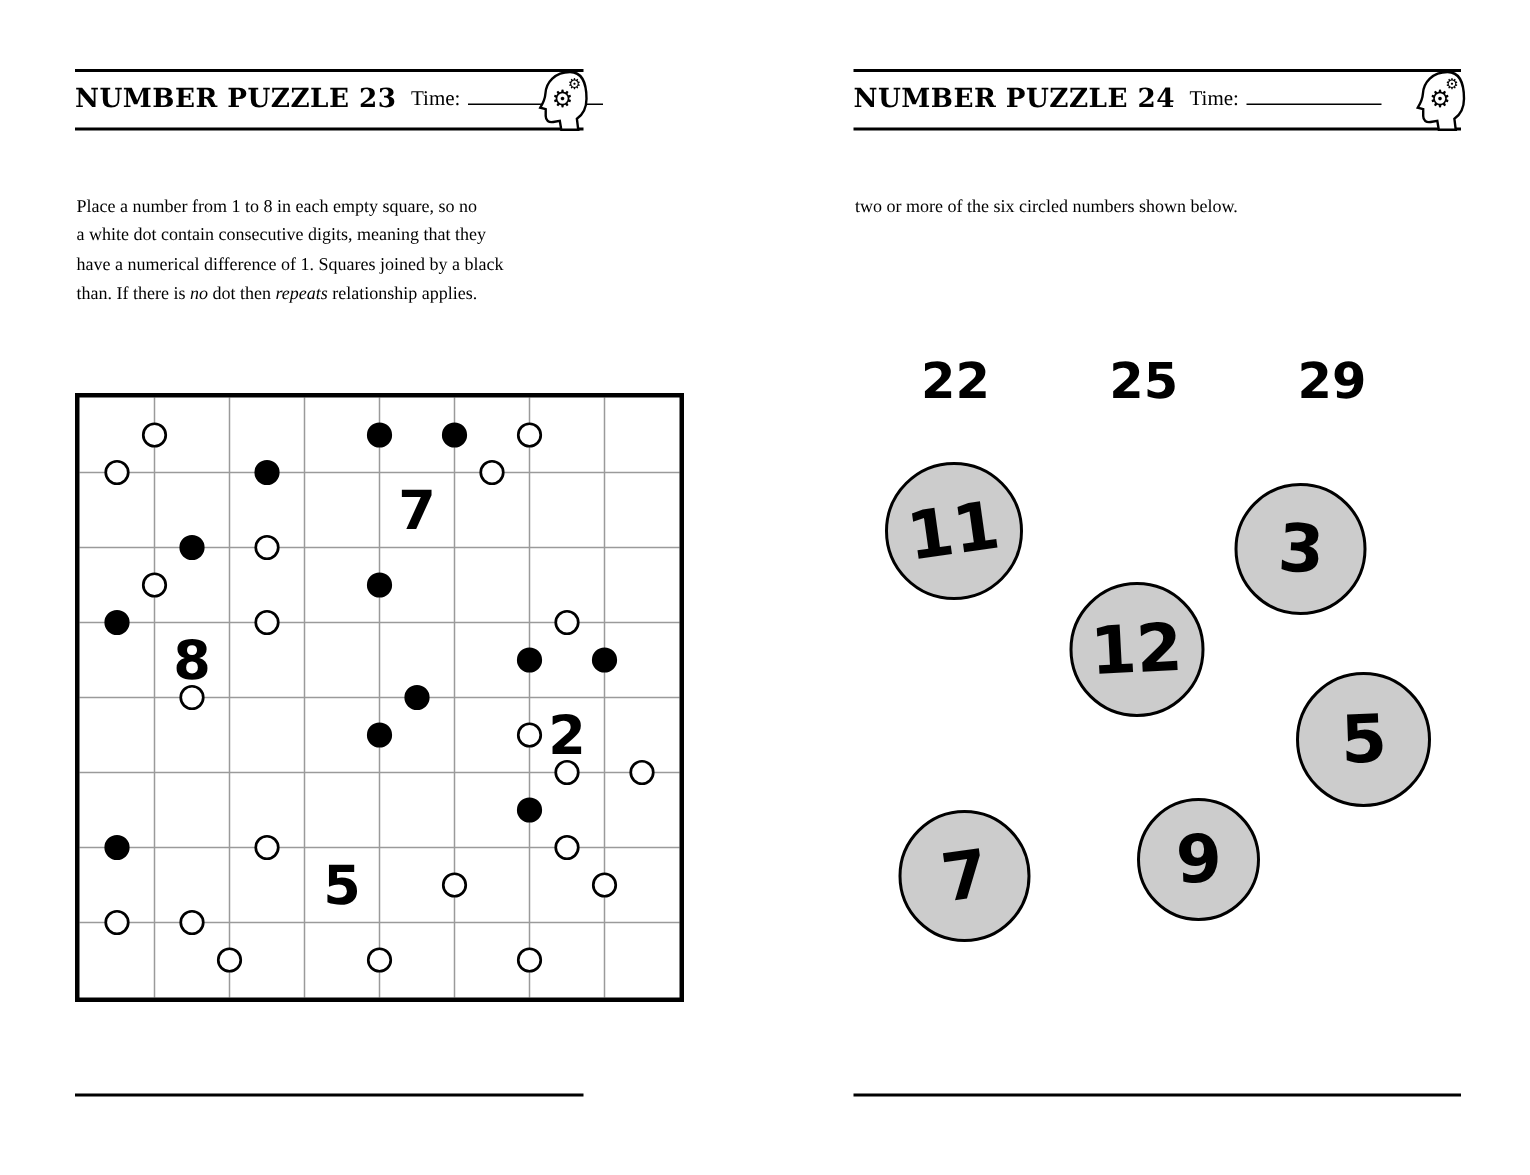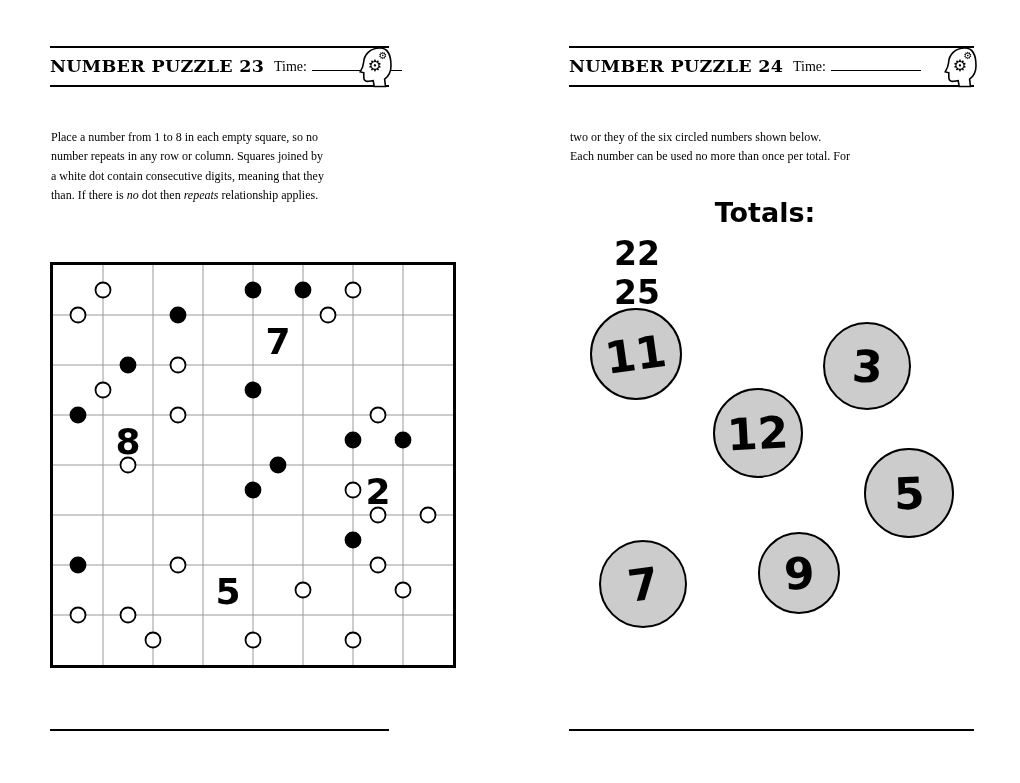--- a/index.html
+++ b/index.html
@@ -30,21 +30,21 @@
 
   .bottom-rule{position:absolute;left:0;top:683px;width:100%;border-top:2.5px solid #000;}
 
   .totals-label{
     position:absolute;top:151px;left:0;width:392px;text-align:center;
     font-family:"DejaVu Sans",sans-serif;font-weight:bold;font-size:27px;
   }
   .totals-values{
     position:absolute;top:188px;left:45px;width:297px;
     display:flex;justify-content:space-between;
-    font-family:"DejaVu Sans",sans-serif;font-weight:bold;font-size:33px;flex-direction:column;
+    font-family:"DejaVu Sans",sans-serif;font-weight:bold;font-size:33px;
   }
   .circles{position:absolute;left:0;top:0;width:405px;height:660px;}
   .num-circle{
     position:absolute;border:2.5px solid #000;border-radius:50%;
     display:flex;align-items:center;justify-content:center;box-sizing:border-box;
   }
   .num-circle span{
     font-family:"DejaVu Sans",sans-serif;font-weight:bold;font-size:44px;display:inline-block;
   }
 </style>
@@ -59,22 +59,22 @@
     </span>
     <svg class="head-icon" width="40" height="42" viewBox="0 0 40 42">
       <path d="M25 2 C15 2 9 9 8.6 16.5 C8.4 19.5 7.2 22.5 5.2 25.8 L8.8 26.8 L8.8 31.4 C8.8 34.4 10.8 35.8 13.8 35.3 L18.2 34.6 L19.2 40.5 L30.5 40.5 L29.6 33.2 C33.8 30.2 36 25.4 36 19.8 C36 8.8 32.5 2 25 2 Z" fill="#ffffff" stroke="#000000" stroke-width="1.6"></path>
       <text x="20" y="25" font-size="16" text-anchor="middle" font-family="DejaVu Sans, sans-serif">⚙</text>
       <text x="28" y="13" font-size="10" text-anchor="middle" font-family="DejaVu Sans, sans-serif">⚙</text>
     </svg>
   </div>
 
   <div class="instructions">
       <div><span>Place a number from 1 to 8 in each empty square, so no</span></div>
-      <div><span>number repeats in any row or column. Squares joined by</span></div>
       <div><span>a white dot contain consecutive digits, meaning that they</span></div>
+      <div><span>have a numerical difference of 1. Squares joined by a black</span></div>
       <div><span>than. If there is </span><span class="it">no</span><span> dot then </span><span class="it">repeats</span><span> relationship applies.</span></div>
     </div>
 
   <svg class="grid" id="grid-svg" width="406" height="406" viewBox="0 0 406 406">
       <line x1="53" y1="3" x2="53" y2="403" stroke="#9a9a9a" stroke-width="1"></line>
       <line x1="103" y1="3" x2="103" y2="403" stroke="#9a9a9a" stroke-width="1"></line>
       <line x1="153" y1="3" x2="153" y2="403" stroke="#9a9a9a" stroke-width="1"></line>
       <line x1="203" y1="3" x2="203" y2="403" stroke="#9a9a9a" stroke-width="1"></line>
       <line x1="253" y1="3" x2="253" y2="403" stroke="#9a9a9a" stroke-width="1"></line>
       <line x1="303" y1="3" x2="303" y2="403" stroke="#9a9a9a" stroke-width="1"></line>
@@ -136,25 +136,23 @@
       <span>Time:</span><span class="time-line"></span>
     </span>
     <svg class="head-icon" width="40" height="42" viewBox="0 0 40 42">
       <path d="M25 2 C15 2 9 9 8.6 16.5 C8.4 19.5 7.2 22.5 5.2 25.8 L8.8 26.8 L8.8 31.4 C8.8 34.4 10.8 35.8 13.8 35.3 L18.2 34.6 L19.2 40.5 L30.5 40.5 L29.6 33.2 C33.8 30.2 36 25.4 36 19.8 C36 8.8 32.5 2 25 2 Z" fill="#ffffff" stroke="#000000" stroke-width="1.6"></path>
       <text x="20" y="25" font-size="16" text-anchor="middle" font-family="DejaVu Sans, sans-serif">⚙</text>
       <text x="28" y="13" font-size="10" text-anchor="middle" font-family="DejaVu Sans, sans-serif">⚙</text>
     </svg>
   </div>
 
   <div class="instructions">
-      <div><span>two or they of the six circled numbers shown below.</span></div>
-      <div><span>Each number can be used no more than once per total. For</span></div>
+      <div><span>two or more of the six circled numbers shown below.</span></div>
     </div>
 
-  <div class="totals-label">Totals:</div>
   <div class="totals-values" id="totals-values">
       <span>22</span>
       <span>25</span>
       <span>29</span>
     </div>
 
   <div class="circles" id="circles">
       <div class="num-circle" style="left: 21px; top: 262px; width: 92px; height: 92px; background: rgb(204, 204, 204);">
         <span style="transform: rotate(-8deg);">11</span>
       </div>

